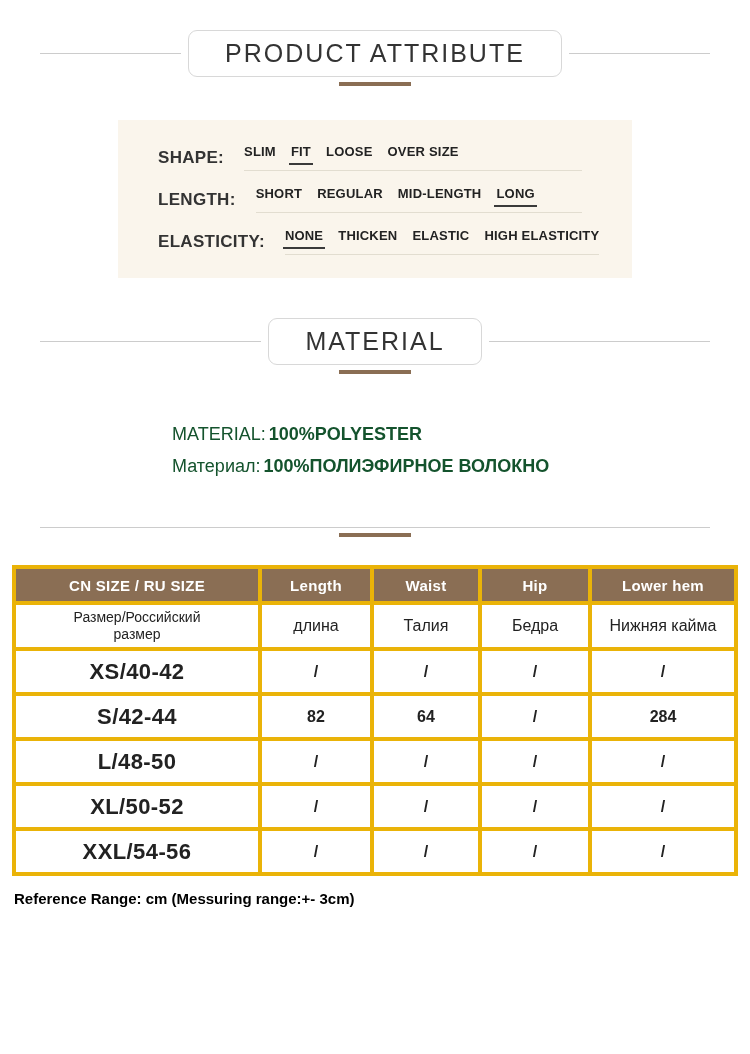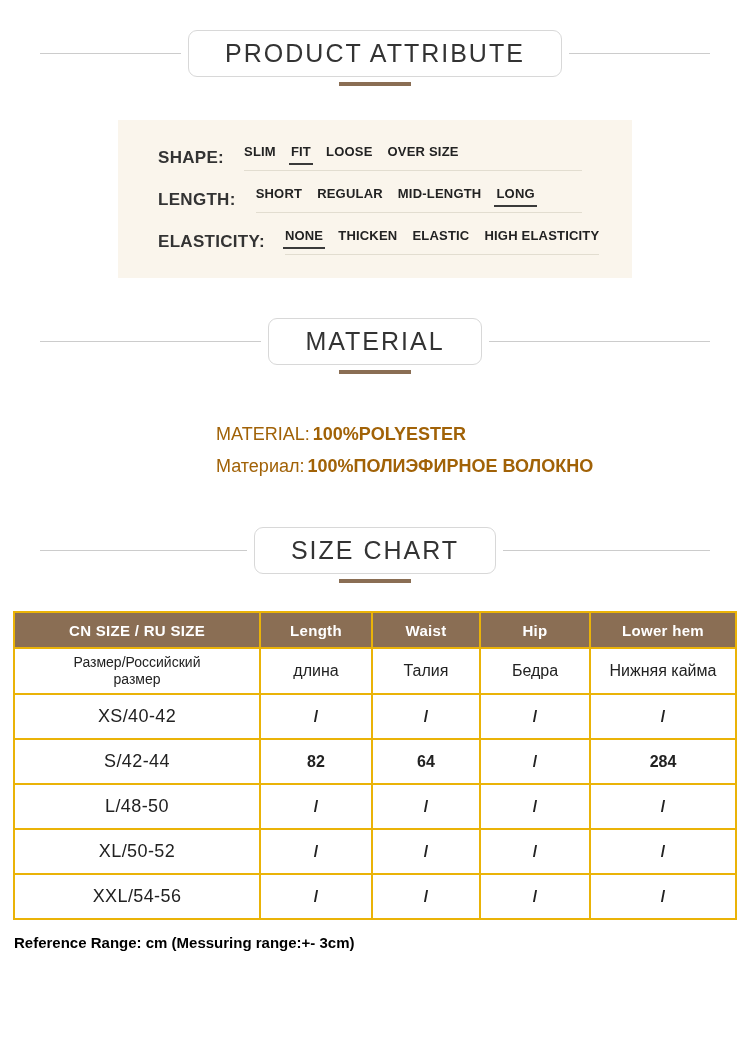--- a/index.html
+++ b/index.html
@@ -39,40 +39,40 @@
     letter-spacing:.2px; position:relative;
   }
   .opt.selected::after {
     content:""; position:absolute; left:-2px; right:-2px; bottom:-6px;
     height:2px; background:#3a3a3a;
   }
 
   
   .material-title { margin-top:40px; }
   .material-text { margin:50px 0 0 172px; }
-  .material-line { font-size:18px; color:#a16207; margin-bottom:11px;margin-left:44px; }
+  .material-line { font-size:18px; color:#14532d; margin-bottom:11px; }
   .material-line .lab { font-weight:400; }
   .material-line .val { font-weight:700; margin-left:3px; }
 
   
   .sizechart-title { margin-top:50px; }
   .size-table {
     width:722px; margin:28px auto 0; border-collapse:collapse; table-layout:fixed;
   }
   .size-table th, .size-table td {
-    border:2px solid #eab308; text-align:center; vertical-align:middle;
+    border:4px solid #eab308; text-align:center; vertical-align:middle;
   }
   .size-table thead th {
     background:#8a6e54; color:#ffffff; font-size:15px; font-weight:700;
     height:36px; letter-spacing:.3px;
   }
   .size-table tr.sub td { height:46px; font-size:16px; font-weight:400; white-space:pre-line; }
   .size-table tr.sub td:first-child { font-size:14px; line-height:1.25; }
   .size-table tr.data td { height:45px; font-size:16px; font-weight:700; }
-  .size-table tr.data td:first-child { font-size:18px; font-weight:400; letter-spacing:.4px; }
+  .size-table tr.data td:first-child { font-size:22px; font-weight:700; letter-spacing:.4px; }
 
   
   .footer { margin:14px 0 0 14px; }
   .footer .en { font-weight:700; font-size:15px; color:#000; margin-bottom:12px; }
 </style>
 </head>
 <body>
 
 <div class="section-title first">
   <div class="hline"></div>
@@ -127,21 +127,20 @@
   <div class="material-line">
     <span class="lab">MATERIAL:</span><span class="val">100%POLYESTER</span>
   </div>
   <div class="material-line">
     <span class="lab">Материал:</span><span class="val">100%ПОЛИЭФИРНОЕ ВОЛОКНО</span>
   </div>
 </div>
 
 <div class="section-title sizechart-title">
   <div class="hline"></div>
-  <div class="title-box">SIZE CHART</div>
   <div class="hline"></div>
 </div>
 <div class="title-bar"></div>
 
 <table class="size-table">
   <colgroup>
     <col style="width:246px">
       <col style="width:112px">
       <col style="width:108px">
       <col style="width:110px">

